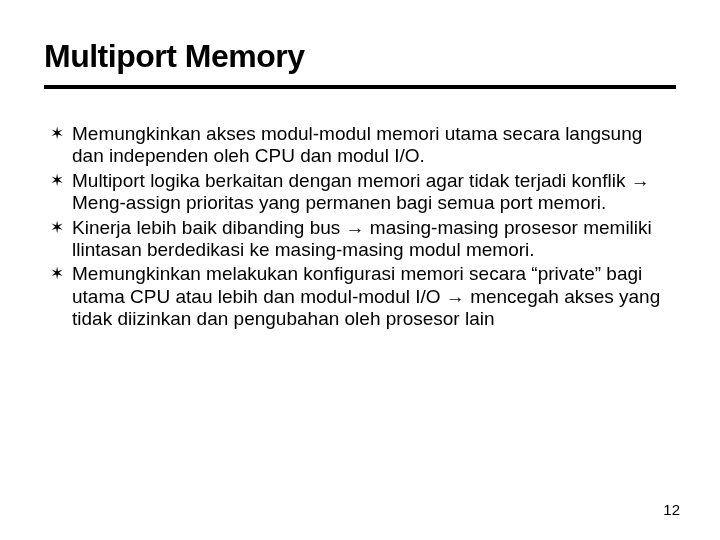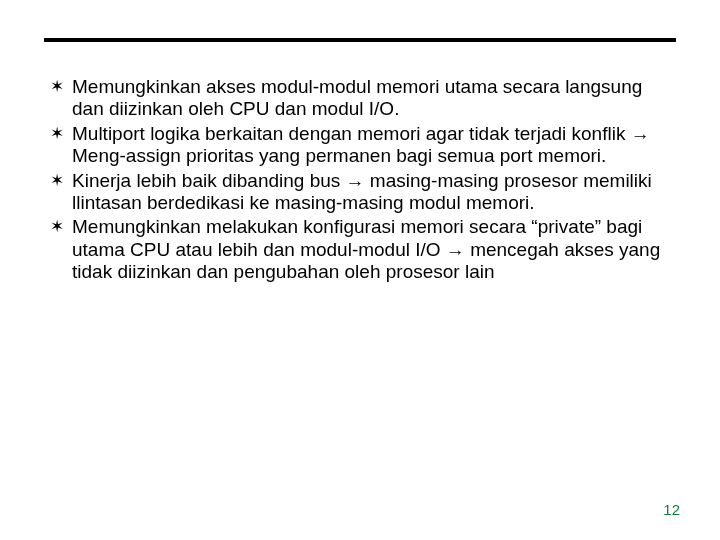--- a/index.html
+++ b/index.html
@@ -4,32 +4,33 @@
 <style>
   * { margin: 0; padding: 0; box-sizing: border-box; }
   html, body { width: 720px; height: 540px; background: #fff; font-family: Verdana, Geneva, sans-serif; color: #000; }
   .slide { width: 720px; height: 540px; position: relative; padding: 38px 44px 0 44px; }
   .title { font-weight: 900; font-size: 32px; letter-spacing: -0.5px; margin-bottom: 10px; font-family: Arial, Helvetica, sans-serif; }
   .rule { height: 4px; background: #000; width: 100%; margin-bottom: 34px; }
   .bullets { list-style: none; padding-left: 6px; }
   .bullets li { display: flex; align-items: flex-start; font-size: 19px; line-height: 1.18; margin-bottom: 2px; }
   .bullet-icon { flex: 0 0 auto; width: 22px; font-family: "Zapf Dingbats", "Wingdings", sans-serif; font-size: 17px; line-height: 1.3; }
   .bullet-text { flex: 1 1 auto; }
-  .pagenum { position: absolute; bottom: 22px; right: 40px; font-size: 15px; color: #15803d; }
+  .pagenum { position: absolute; bottom: 22px; right: 40px; font-size: 15px; color: #000000; }
 </style>
 </head>
 <body>
 
 <div class="slide">
+  <h1 class="title">Multiport Memory</h1>
   <div class="rule"></div>
 
   <ul class="bullets">
     <li>
       <span class="bullet-icon">✶</span>
-      <span class="bullet-text">Memungkinkan akses modul-modul memori utama secara langsung dan diizinkan oleh CPU dan modul I/O.</span>
+      <span class="bullet-text">Memungkinkan akses modul-modul memori utama secara langsung dan independen oleh CPU dan modul I/O.</span>
     </li>
     <li>
       <span class="bullet-icon">✶</span>
       <span class="bullet-text">Multiport logika berkaitan dengan memori agar tidak terjadi konflik → Meng-assign prioritas yang permanen bagi semua port memori.</span>
     </li>
     <li>
       <span class="bullet-icon">✶</span>
       <span class="bullet-text">Kinerja lebih baik dibanding bus → masing-masing prosesor memiliki llintasan berdedikasi ke masing-masing modul memori.</span>
     </li>
     <li>

